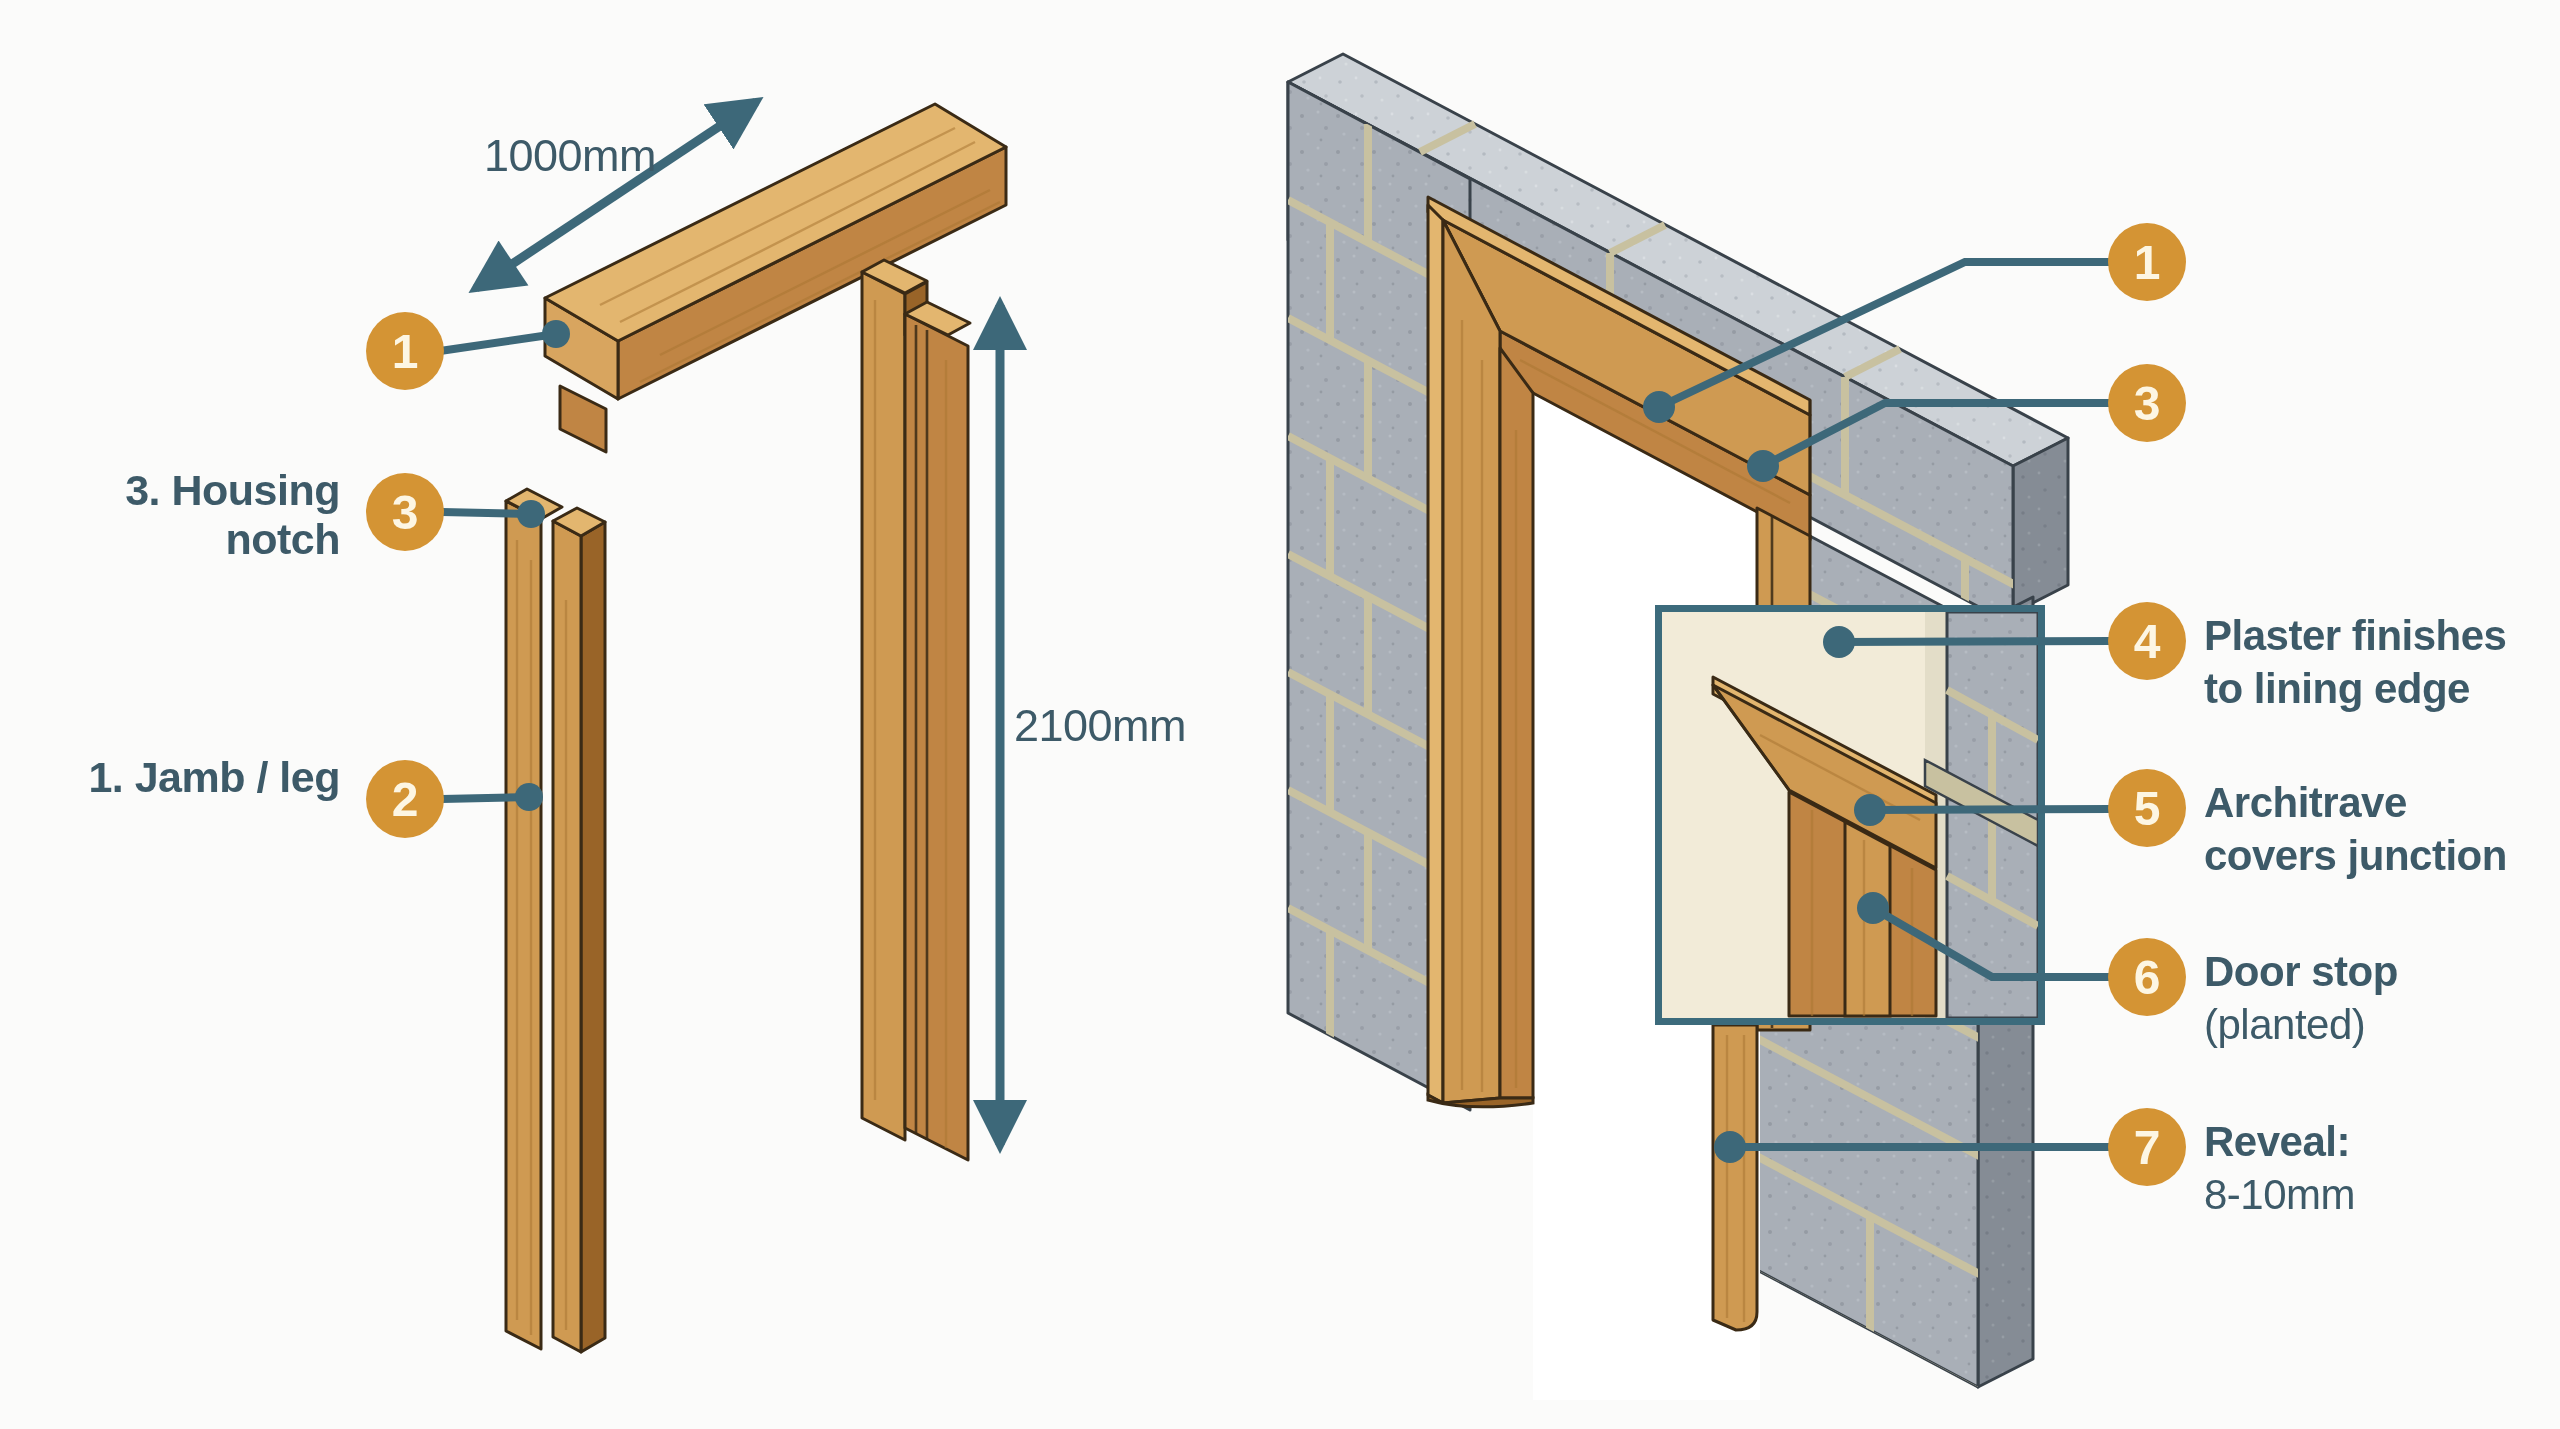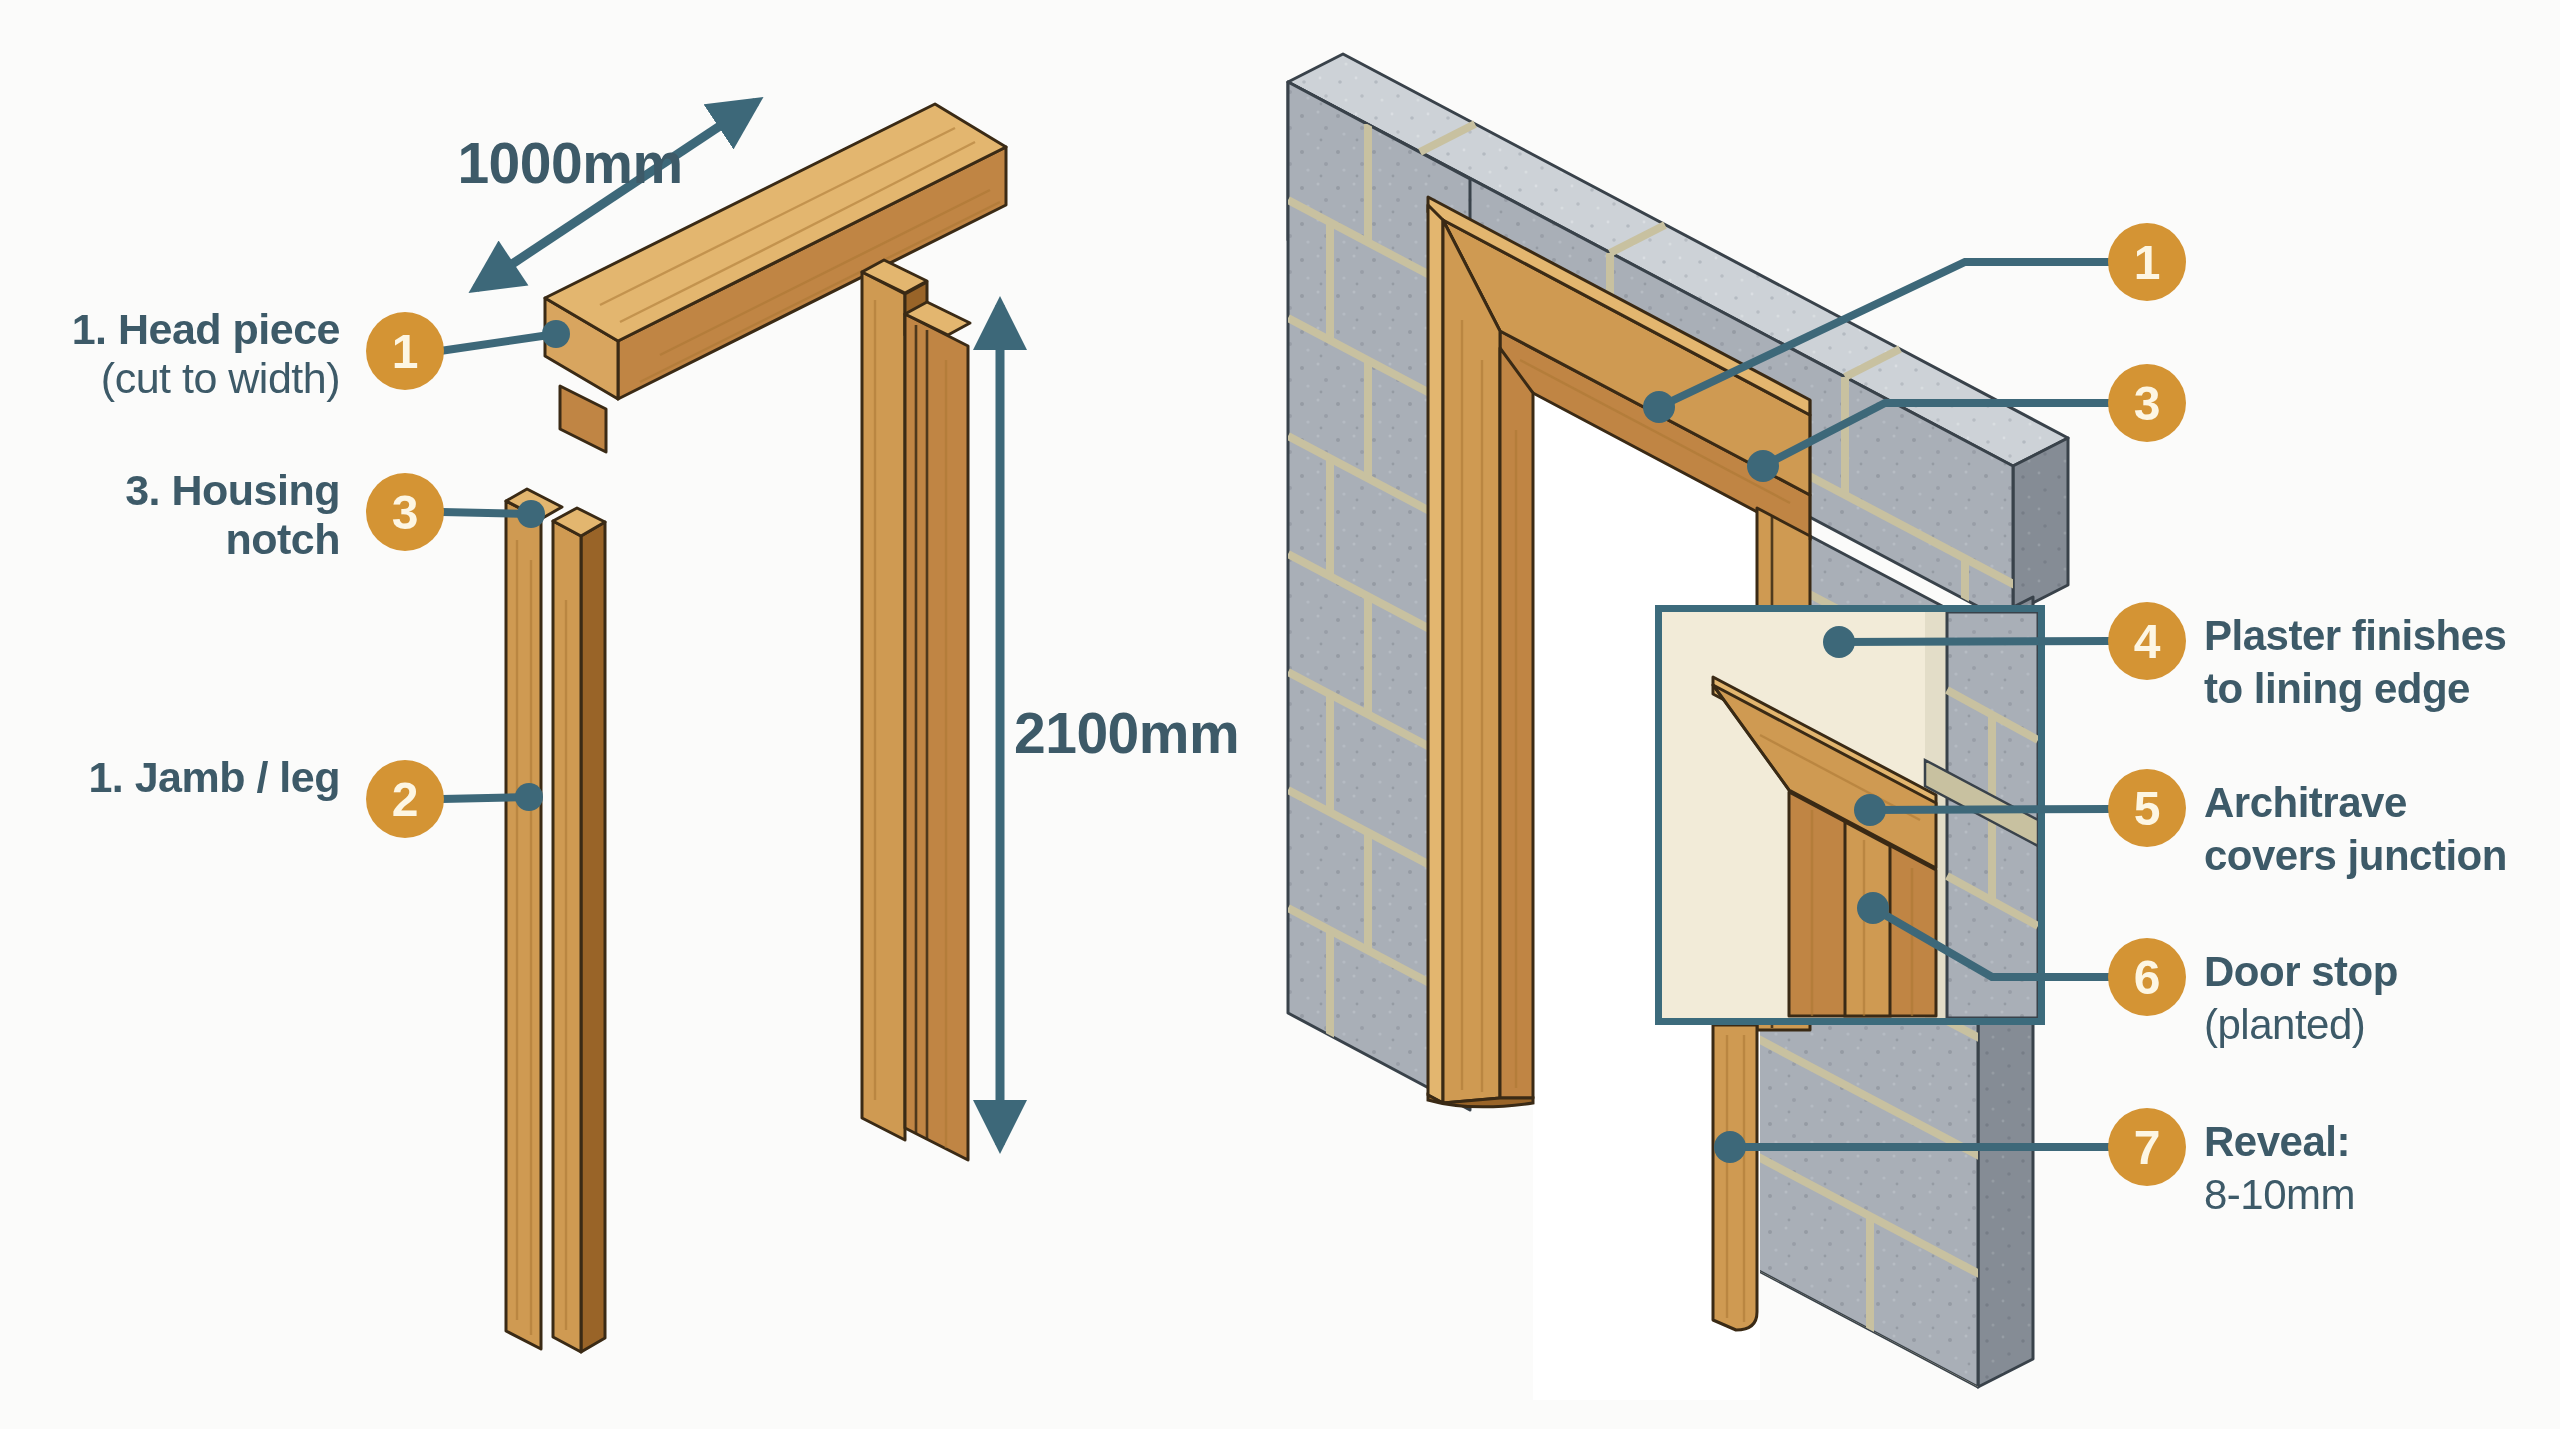--- a/index.html
+++ b/index.html
@@ -32,21 +32,21 @@
   .arrowhead{fill:var(--leader);}
   .opening{fill:var(--opening);}
   .plaster{fill:var(--plaster);}
   .inset-frame{fill:var(--plaster);stroke:var(--inset_border);stroke-width:10;}
   
   .lab{position:absolute;color:var(--text);font-size:43px;line-height:49px;letter-spacing:-.5px;}
   .lab .b{font-weight:700;}
   .lab .n{font-weight:400;}
   .lab-left{text-align:right;}
   .lab-right{text-align:left;font-size:42px;line-height:53px;}
-  .dimlab{position:absolute;color:var(--text);font-size:57px;font-weight:700;letter-spacing:-.5px;}
+  .dimlab{position:absolute;color:var(--text);font-size:45px;font-weight:400;letter-spacing:-.5px;}
   .badge{position:absolute;width:78px;height:78px;border-radius:50%;background:var(--badge_bg);
          color:var(--badge_text);font-size:48px;font-weight:700;display:flex;
          align-items:center;justify-content:center;}
 </style>
 </head>
 <body>
 
 <div class="stage">
 
 <svg width="2560" height="1429" viewBox="0 0 2560 1429">
@@ -245,24 +245,20 @@
           <circle class="dot" cx="1873" cy="908" r="16"></circle>
       <line class="leader" x1="1730" y1="1147" x2="2112" y2="1147"></line>
           <circle class="dot" cx="1730" cy="1147" r="16"></circle>
     </g>
   </g>
 </svg>
 
 <div class="dimlab" style="left:455px;top:130px;width:230px;text-align:center;">1000mm</div>
 <div class="dimlab" style="left:1014px;top:700px;">2100mm</div>
 
-<div class="lab lab-left" style="left:10px;top:305px;width:330px;">
-  <div class="b">1. Head piece</div>
-  <div class="n">(cut to width)</div>
-</div>
 <div class="lab lab-left" style="left:10px;top:466px;width:330px;">
   <div class="b">3. Housing</div>
   <div class="b">notch</div>
 </div>
 <div class="lab lab-left" style="left:10px;top:753px;width:330px;">
   <div class="b">1. Jamb / leg</div>
 </div>
 
 <div class="badge" style="left:366px;top:312px;">
       <span>1</span>

